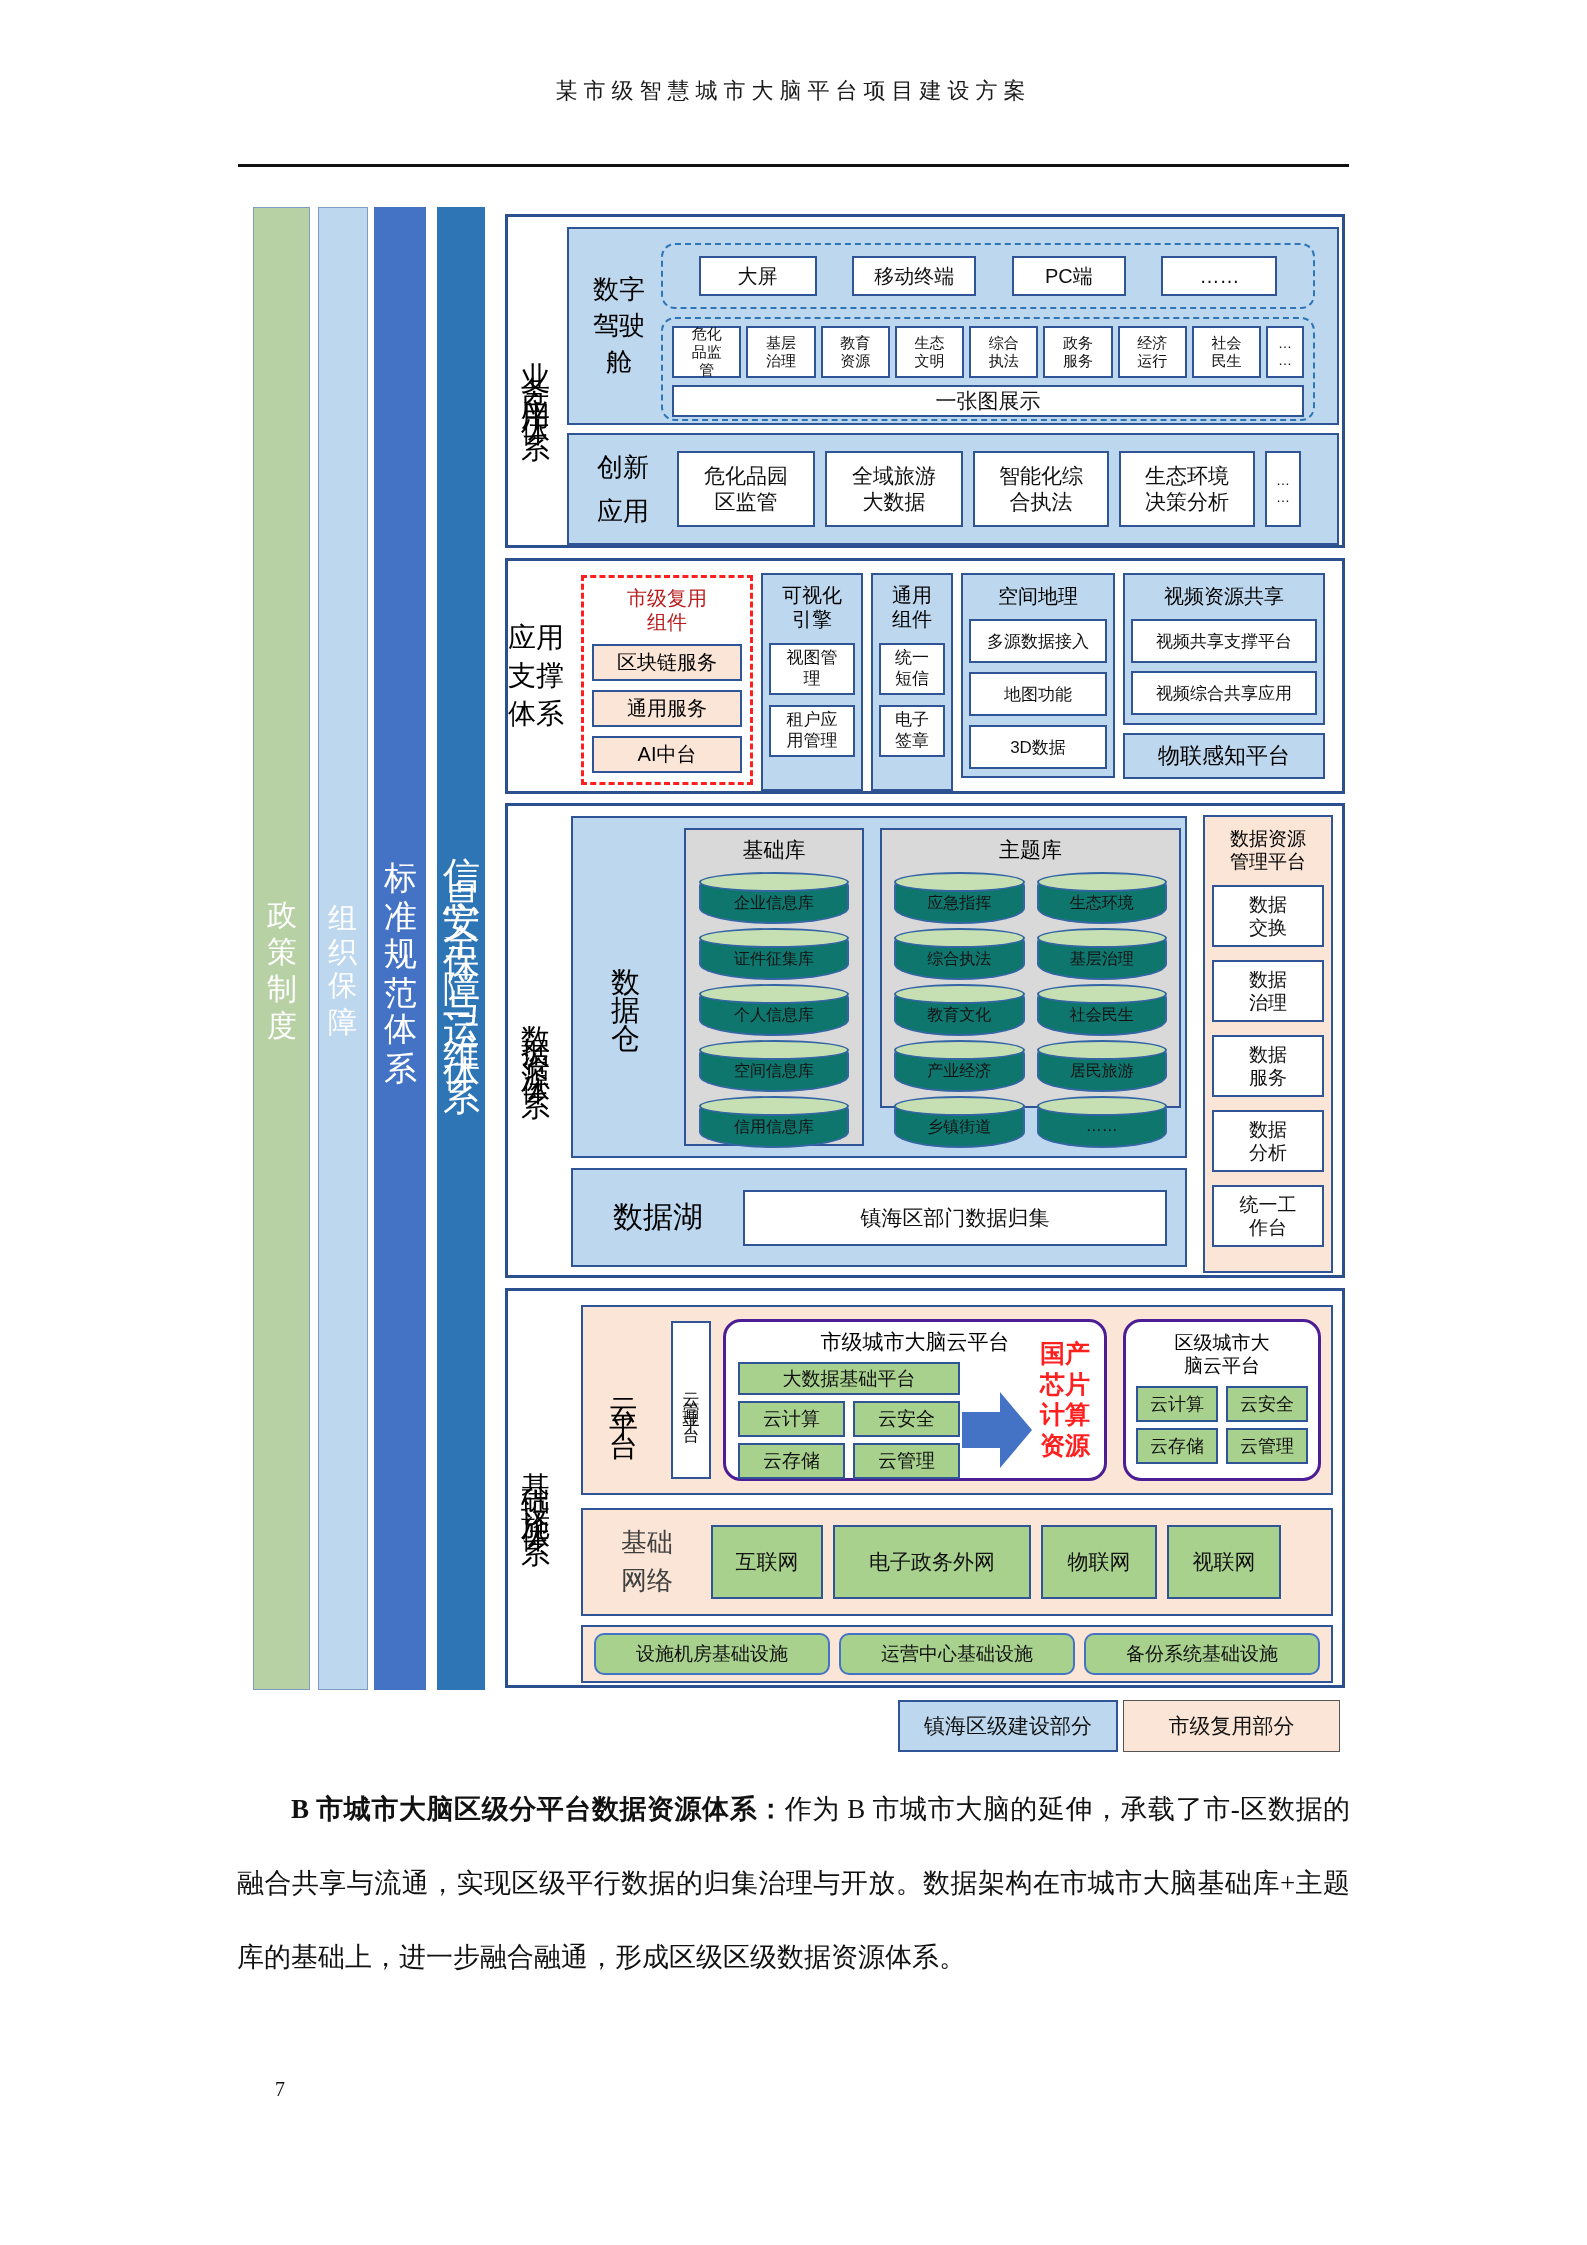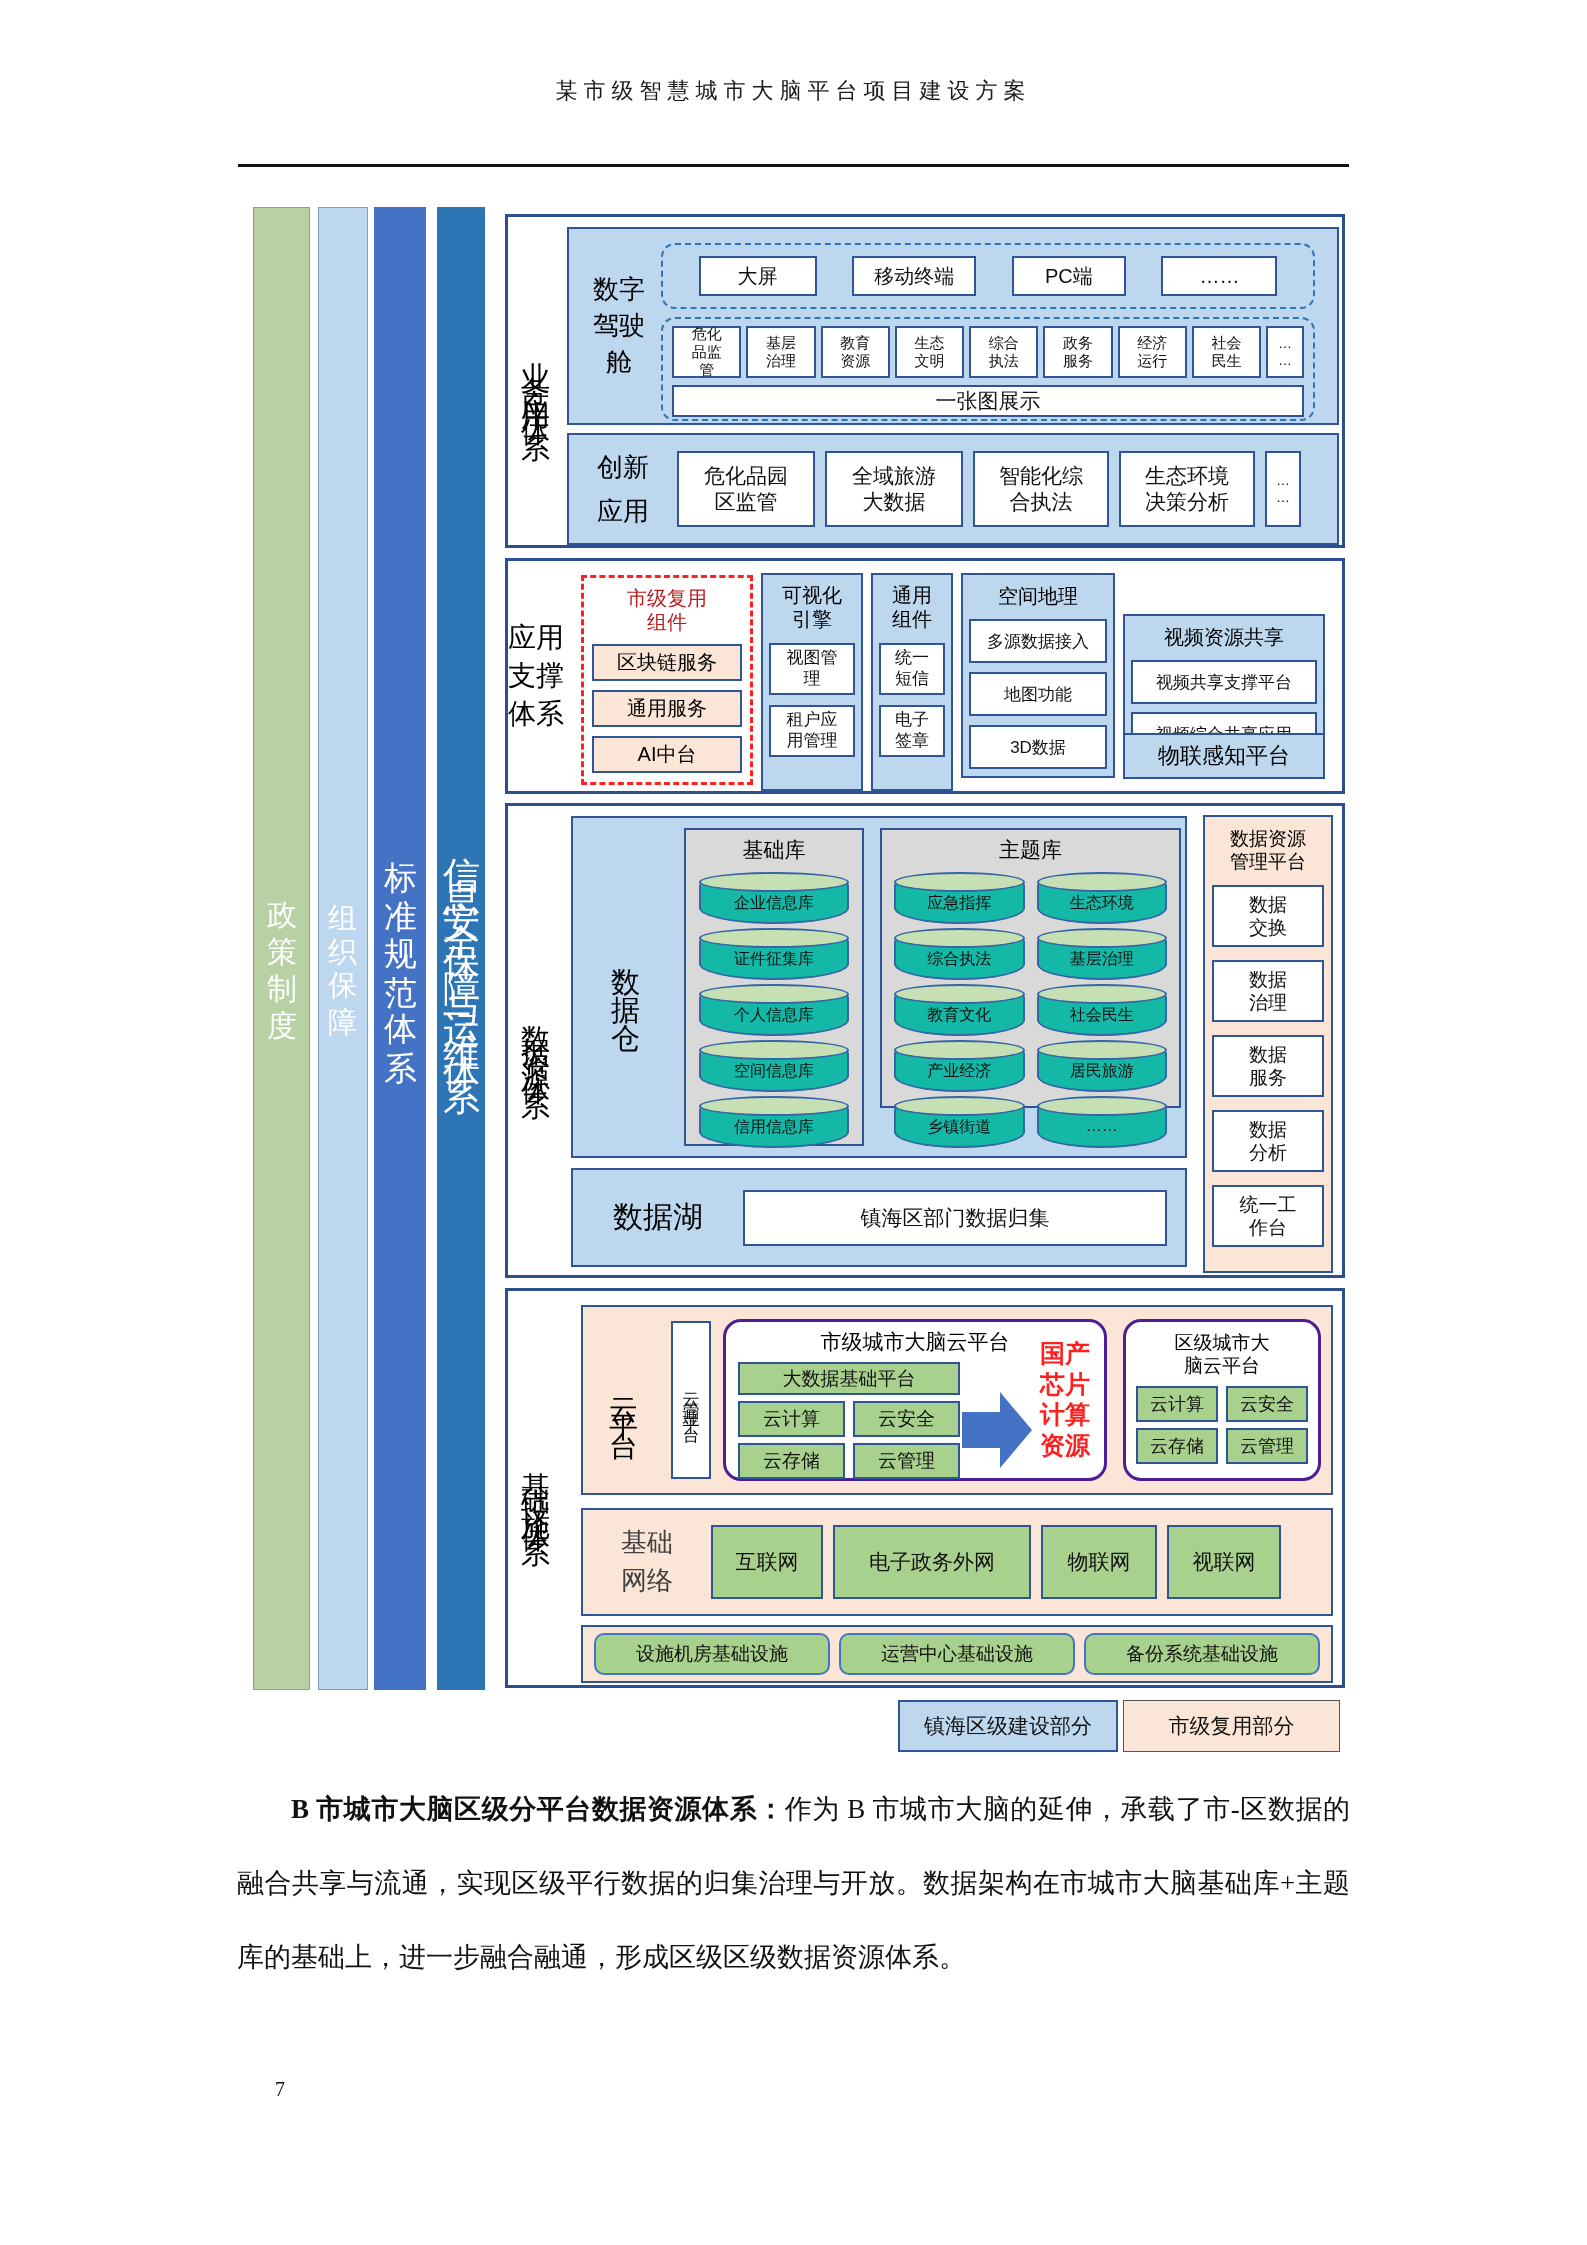--- a/index.html
+++ b/index.html
@@ -32,21 +32,21 @@
   .domain-row .wbox.dots { flex:0 0 38px; font-size:14px; }
 
   .col-panel { position:absolute; background:#bdd7ee; border:2px solid #2f5597; }
   .col-title { text-align:center; color:#000; }
   .col-panel .wbox { margin:0 6px; }
 
   .red-dash { position:absolute; border:3px dashed #ff1f1f; background:#fff; }
   .red-dash .pbox { background:#fbe5d6; border:2px solid #2f5597; display:flex; align-items:center; justify-content:center; font-size:20px; margin:0 8px; }
 
   .graybox { position:absolute; background:#d9d9d9; border:2px solid #2f5597; }
-  .cyl { position:relative; background:#14b8a6; border:2px solid #3465a4; border-top:none;
+  .cyl { position:relative; background:#0f766e; border:2px solid #3465a4; border-top:none;
          border-radius:8px 8px 50% 50% / 6px 6px 16px 16px; }
   .cyl::before { content:""; position:absolute; left:-2px; right:-2px; top:-8px; height:16px;
          background:#c6e0b4; border:2px solid #3465a4; border-radius:50%; }
   .cyl span { position:absolute; left:0; right:0; top:13px; text-align:center; font-size:16px; color:#111; }
 
   .round-box { position:absolute; background:#fff; border:3px solid #4c1d95; border-radius:18px; }
   .chip-text { position:absolute; color:#ff1f1f; font-weight:bold; font-size:25px; text-align:center; }
 
   .legend-box { position:absolute; display:flex; align-items:center; justify-content:center; font-size:21px; color:#111; }
 
@@ -169,21 +169,21 @@
 签章</div>
     </div>
 
     <div class="col-panel" style="left:453px;top:12px;width:154px;height:205px;">
       <div class="col-title" style="font-size:20px;padding:8px 0 9px;">空间地理</div>
       <div class="wbox" style="height:44px;font-size:17px;">多源数据接入</div>
       <div class="wbox" style="height:44px;font-size:17px;margin-top:9px;">地图功能</div>
       <div class="wbox" style="height:44px;font-size:17px;margin-top:9px;">3D数据</div>
     </div>
 
-    <div class="col-panel" style="left:615px;top:12px;width:202px;height:152px;margin-top:41px;">
+    <div class="col-panel" style="left:615px;top:12px;width:202px;height:152px;">
       <div class="col-title" style="font-size:20px;padding:8px 0 9px;">视频资源共享</div>
       <div class="wbox" style="height:44px;font-size:17px;">视频共享支撑平台</div>
       <div class="wbox" style="height:44px;font-size:17px;margin-top:8px;">视频综合共享应用</div>
     </div>
 
     <div class="col-panel" style="left:615px;top:172px;width:202px;height:46px;display:flex;align-items:center;justify-content:center;font-size:22px;">物联感知平台</div>
   </section>
 
   <section class="sec" style="top:803px;height:475px;">
     <div class="sec-vlabel">

